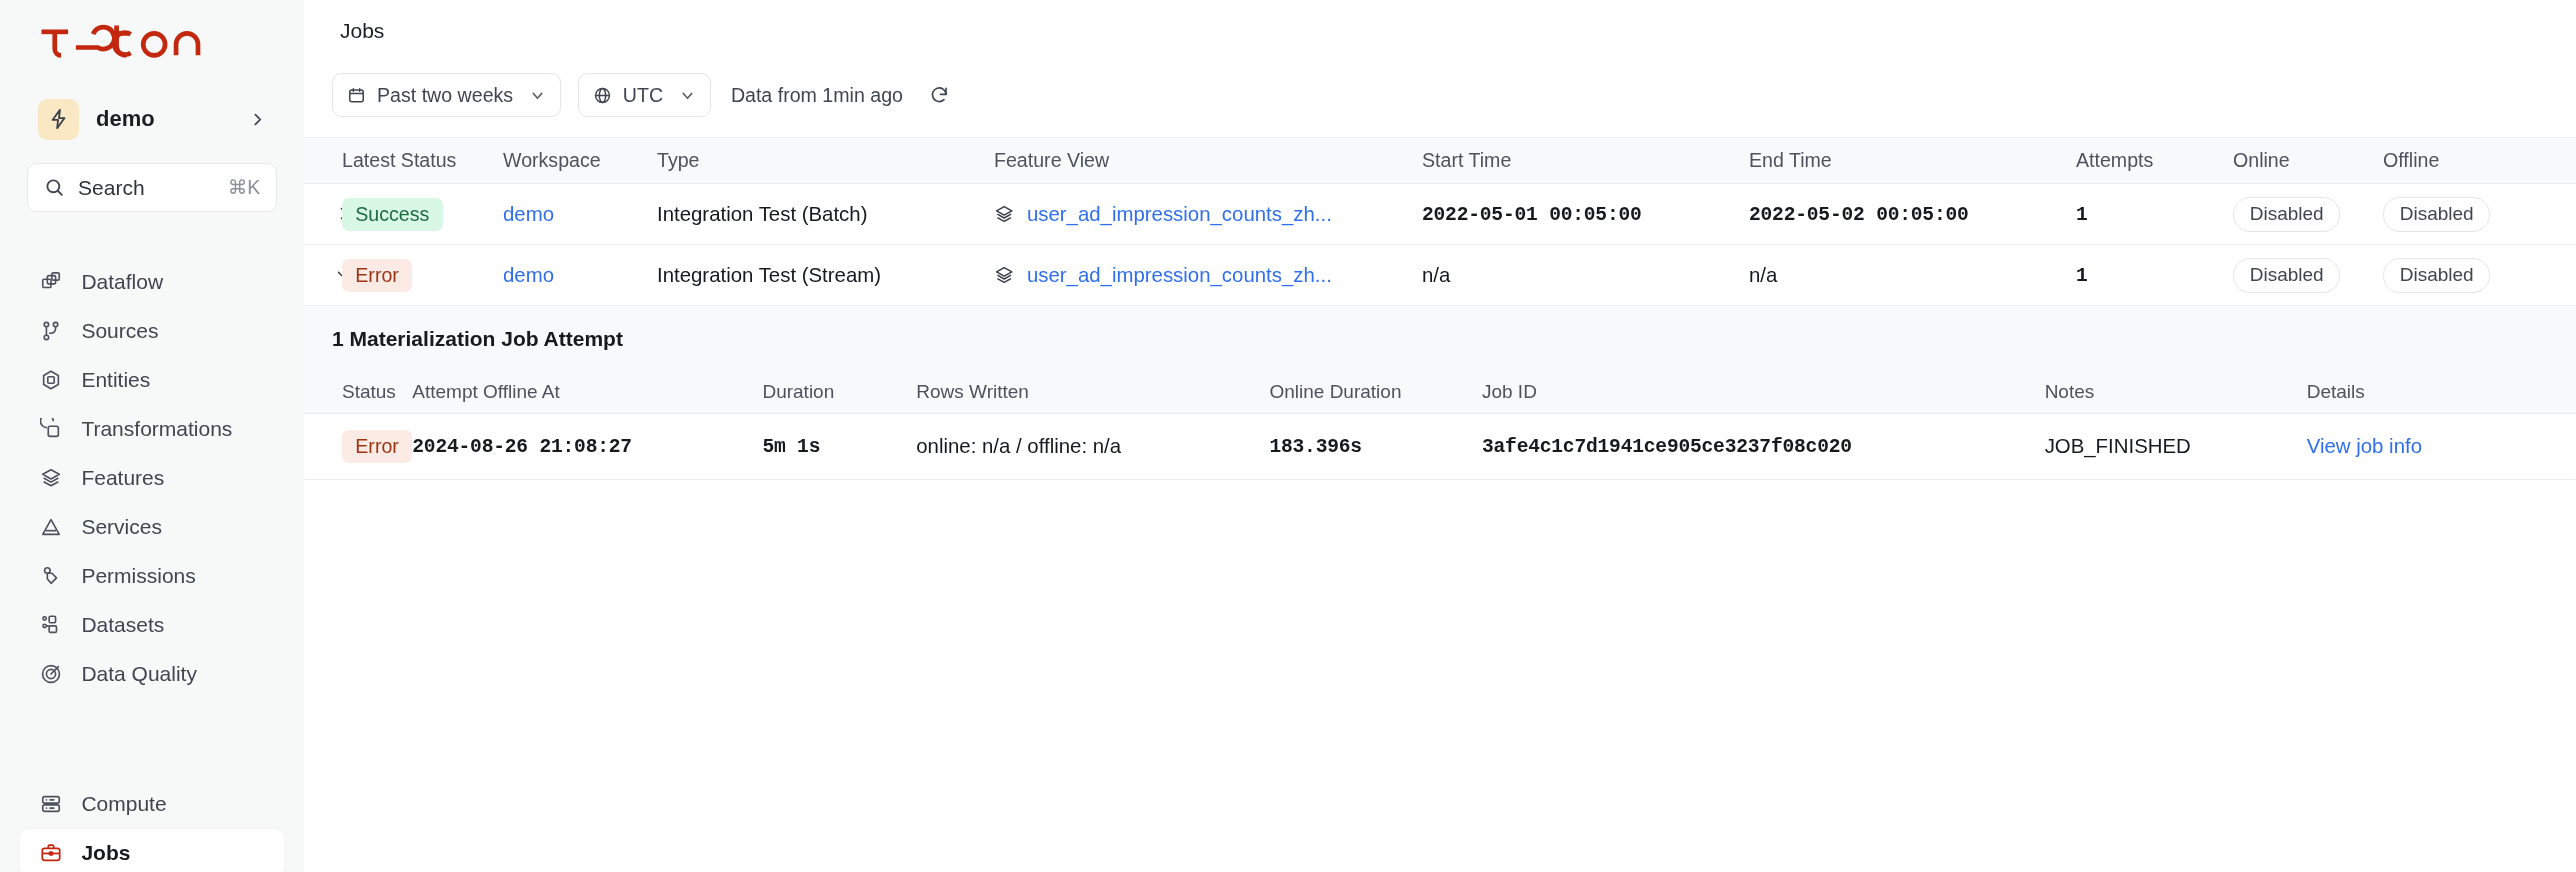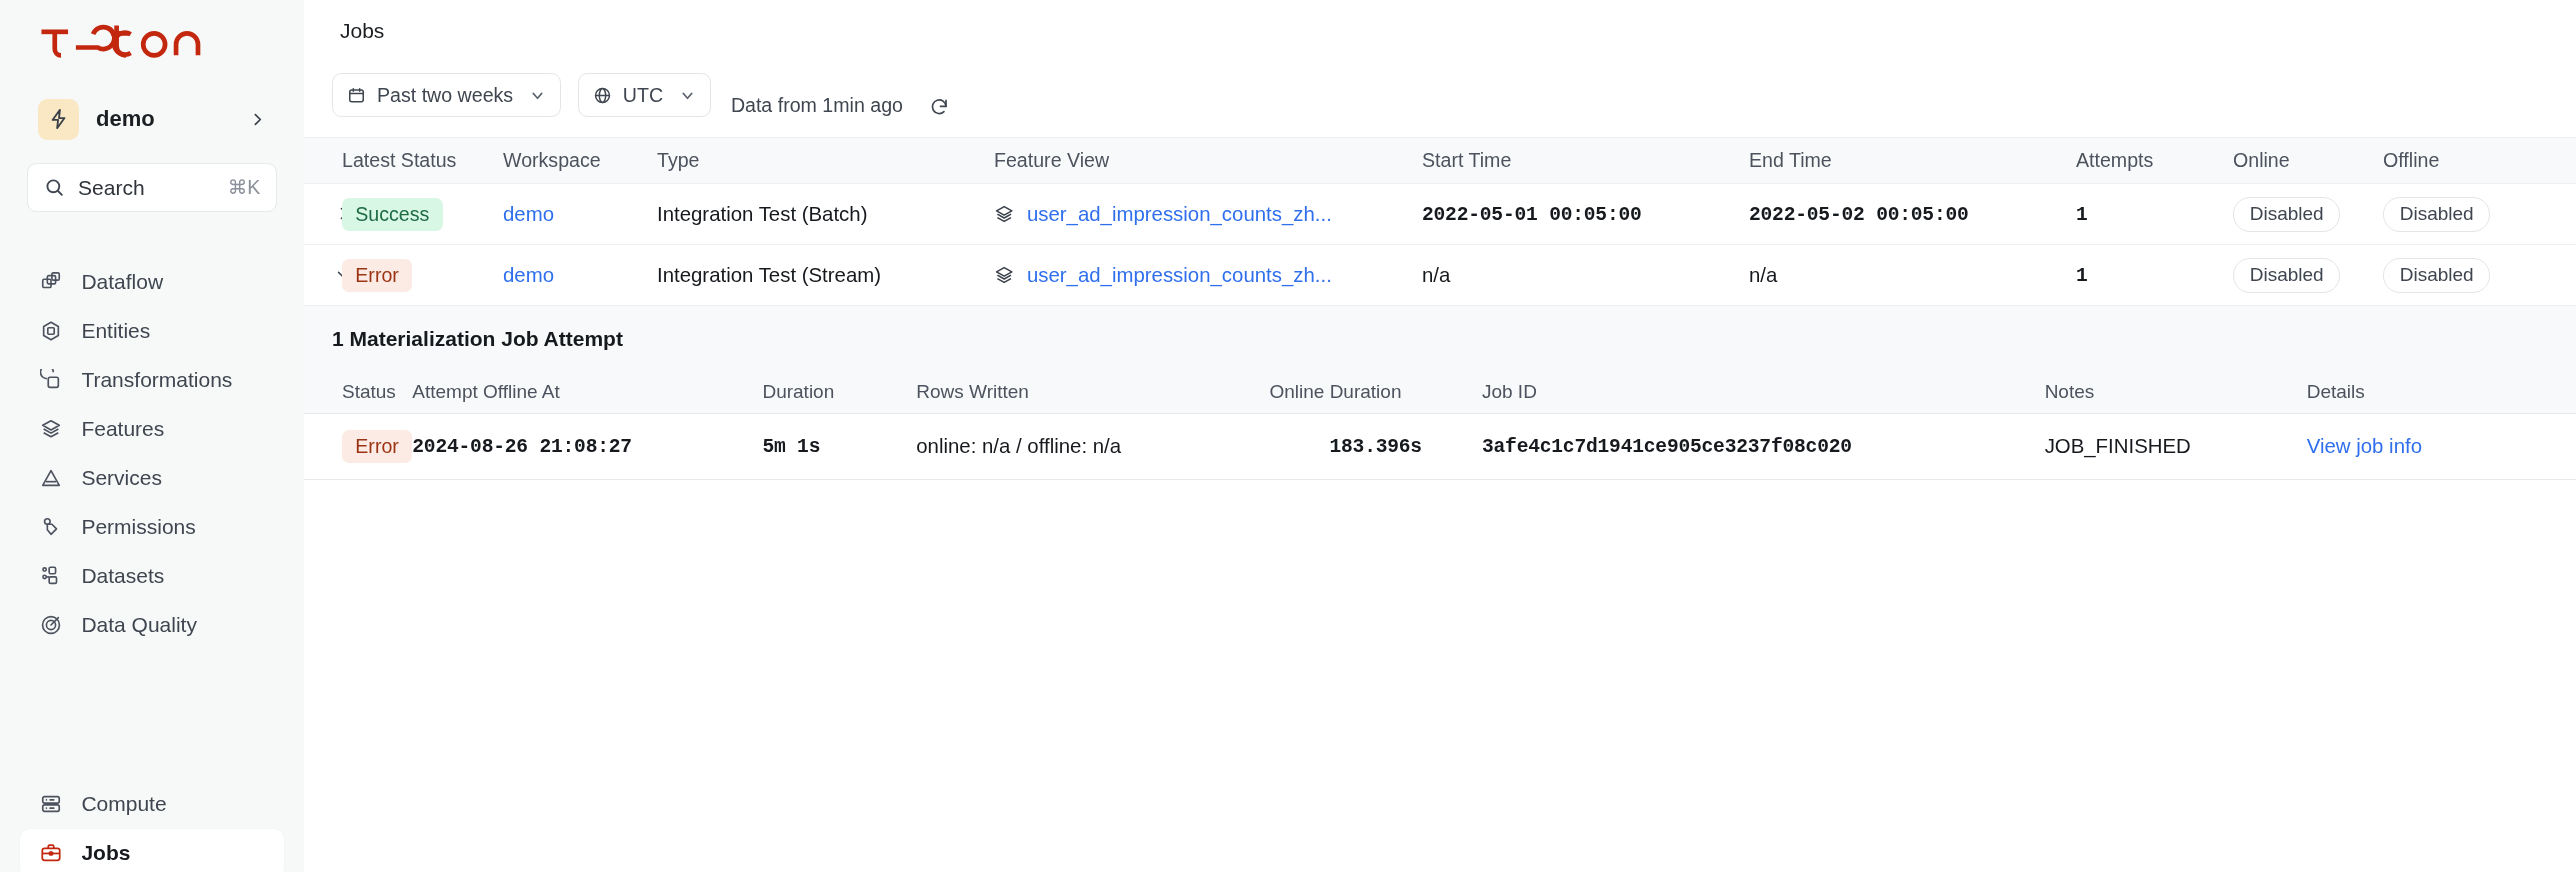--- a/index.html
+++ b/index.html
@@ -108,21 +108,21 @@
     overflow: hidden;
   }
   .page-title {
     font-size: 21px;
     color: #1b1f24;
     padding: 19px 0 0 36px;
   }
 
   .toolbar {
     display: flex;
-    align-items: flex-end;
+    align-items: center;
     padding: 30px 10px 0 28px;
     gap: 17px;
   }
   .pill {
     display: flex;
     align-items: center;
     height: 44px;
     border: 0.8px solid #e3e5e8;
     border-radius: 9.4px;
     padding: 0 14px;
@@ -236,21 +236,21 @@
     height: 66px;
     font-size: 20.4px;
     color: #16191d;
     padding: 0;
     vertical-align: middle;
   }
   .s-status  { width: 107px; padding-left: 38px !important; }
   .s-created { width: 346px; }
   .s-dur     { width: 152px; }
   .s-rows    { width: 349px; }
-  .s-billed  { width: 210px; text-align: center; }
+  .s-billed  { width: 210px; }
   .s-jobid   { width: 556px; }
   .s-notes   { width: 259px; }
   .s-details { width: 266px; }
   .subtbl tbody tr { box-shadow: 0 0.8px 1.6px rgba(0,0,0,0.04); }
 </style>
 </head>
 <body>
 
 <div class="app">
 
@@ -302,20 +302,32 @@
         <span class="nav-ico">
           <svg width="22" height="22" viewBox="0 0 24 24" fill="none" stroke="currentColor" stroke-width="1.8">
               <rect x="3" y="9" width="9" height="9" rx="1.5"></rect>
               <rect x="8" y="5" width="9" height="9" rx="1.5"></rect>
               <rect x="13" y="2" width="8" height="8" rx="1.5"></rect>
             </svg>
         </span>
         <span class="nav-label">Dataflow</span>
       </div>
 
+      <div class="nav-item">
+        <span class="nav-ico">
+          <svg width="22" height="22" viewBox="0 0 24 24" fill="none" stroke="currentColor" stroke-width="1.8" stroke-linecap="round">
+              <circle cx="7" cy="5" r="2.4"></circle>
+              <circle cx="17" cy="5" r="2.4"></circle>
+              <circle cx="7" cy="19" r="2.4"></circle>
+              <path d="M7 7.4 v9.2"></path>
+              <path d="M17 7.4 v2 a5 5 0 0 1 -5 5 h-1.5"></path>
+            </svg>
+        </span>
+        <span class="nav-label">Sources</span>
+      </div>
 
       <div class="nav-item">
         <span class="nav-ico">
           <svg width="22" height="22" viewBox="0 0 24 24" fill="none" stroke="currentColor" stroke-width="1.8" stroke-linejoin="round">
               <path d="M12 2.5 20 7 v10 l-8 4.5 L4 17 V7 z"></path>
               <rect x="8.5" y="8.5" width="7" height="7" rx="1"></rect>
             </svg>
         </span>
         <span class="nav-label">Entities</span>
       </div>

